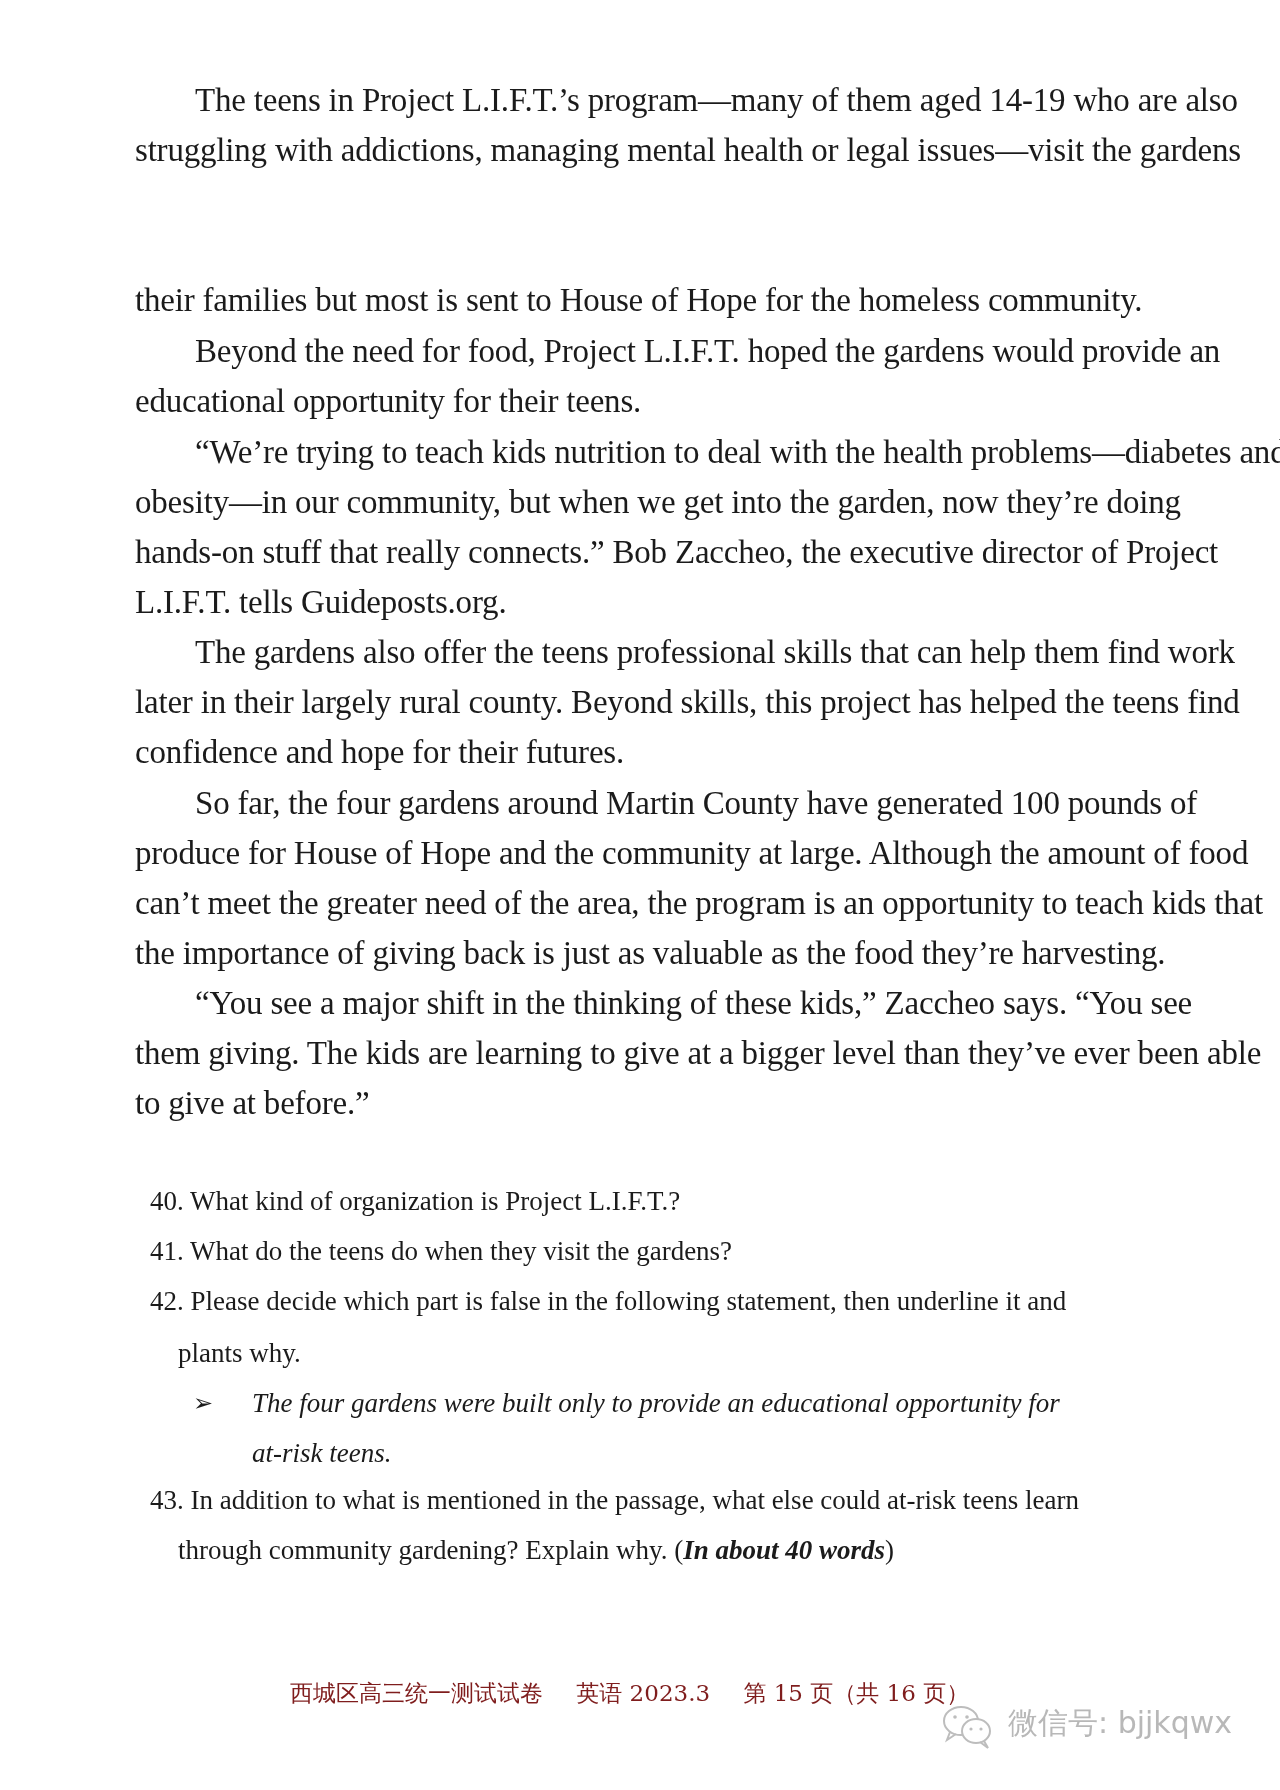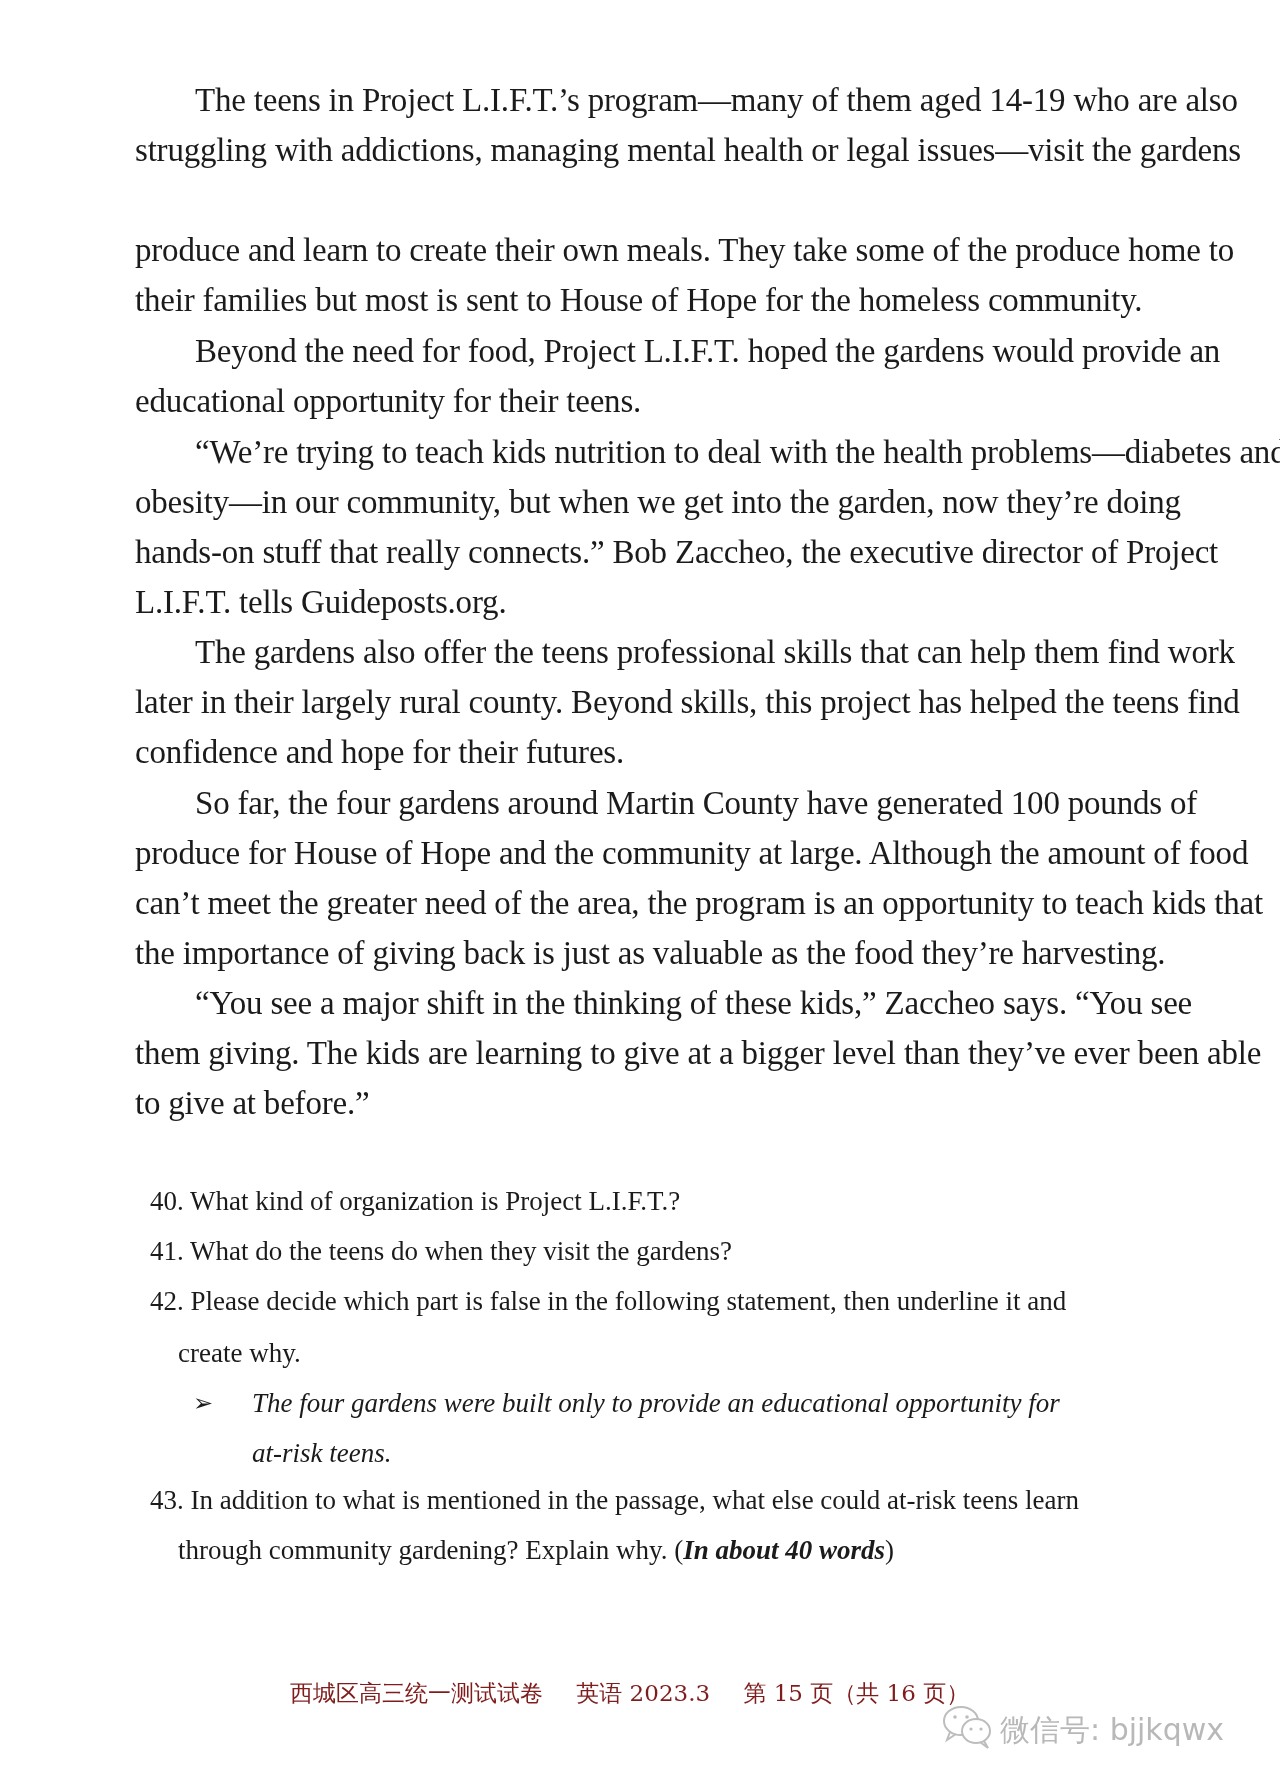--- a/index.html
+++ b/index.html
@@ -19,33 +19,32 @@
   .q.cont { left: 178px; }
   .stmt { position: absolute; left: 252px; height: 50px; line-height: 50px; font-size: 27px; font-weight: normal; font-style: italic; white-space: nowrap; }
   .bullet { position: absolute; left: 193px; height: 50px; line-height: 50px; font-size: 24px; }
   .em { font-weight: bold; font-style: italic; }
   .footer {
     position: absolute; left: 290px; top: 1678px; font-size: 23px; white-space: nowrap;
     font-family: "DejaVu Serif", "Liberation Serif", serif; color: #7f1d1d;
   }
   .footer span { margin-right: 26px; }
   .wm {
-    position: absolute; left: 940px; top: 1703px; display: flex; align-items: flex-end; gap: 4px;
+    position: absolute; left: 940px; top: 1703px; display: flex; align-items: flex-start; gap: 12px;
     color: #b8b8b8; font-family: "DejaVu Sans", sans-serif; font-size: 30px;
   }
   .wm svg { display: block; }
 </style>
 </head>
 <body>
 
 <div class="page">
 
   <div class="line indent" style="top:75px">The teens in Project L.I.F.T.’s program—many of them aged 14-19 who are also</div>
   <div class="line" style="top:125px">struggling with addictions, managing mental health or legal issues—visit the gardens</div>
-  <div class="line" style="top:225px">produce and learn to create their own meals. They take some of the produce home to</div>
   <div class="line last" style="top:275px">their families but most is sent to House of Hope for the homeless community.</div>
 
   <div class="line indent" style="top:326px">Beyond the need for food, Project L.I.F.T. hoped the gardens would provide an</div>
   <div class="line last" style="top:376px">educational opportunity for their teens.</div>
 
   <div class="line indent" style="top:427px">“We’re trying to teach kids nutrition to deal with the health problems—diabetes and</div>
   <div class="line" style="top:527px">hands-on stuff that really connects.” Bob Zaccheo, the executive director of Project</div>
   <div class="line" style="top:477px">obesity—in our community, but when we get into the garden, now they’re doing</div>
   <div class="line last" style="top:577px">L.I.F.T. tells Guideposts.org.</div>
 
@@ -58,21 +57,21 @@
   <div class="line" style="top:878px">can’t meet the greater need of the area, the program is an opportunity to teach kids that</div>
   <div class="line last" style="top:928px">the importance of giving back is just as valuable as the food they’re harvesting.</div>
 
   <div class="line indent" style="top:978px">“You see a major shift in the thinking of these kids,” Zaccheo says. “You see</div>
   <div class="line" style="top:1028px">them giving. The kids are learning to give at a bigger level than they’ve ever been able</div>
   <div class="line last" style="top:1078px">to give at before.”</div>
 
   <div class="q" style="top:1176px">40. What kind of organization is Project L.I.F.T.?</div>
   <div class="q" style="top:1226px">41. What do the teens do when they visit the gardens?</div>
   <div class="q" style="top:1276px">42. Please decide which part is false in the following statement, then underline it and</div>
-  <div class="q cont" style="top:1328px">create why.</div>
+  <div class="q cont" style="top:1328px">plants why.</div>
 
   <div class="bullet" style="top:1378px">➢</div>
   <div class="stmt" style="top:1378px">The four gardens were built only to provide an educational opportunity for</div>
   <div class="stmt" style="top:1428px">at-risk teens.</div>
 
   <div class="q" style="top:1475px">43. In addition to what is mentioned in the passage, what else could at-risk teens learn</div>
   <div class="q cont" style="top:1525px">
     <span>through community gardening? Explain why. (</span><span class="em">In about 40 words</span><span>)</span>
   </div>
 

